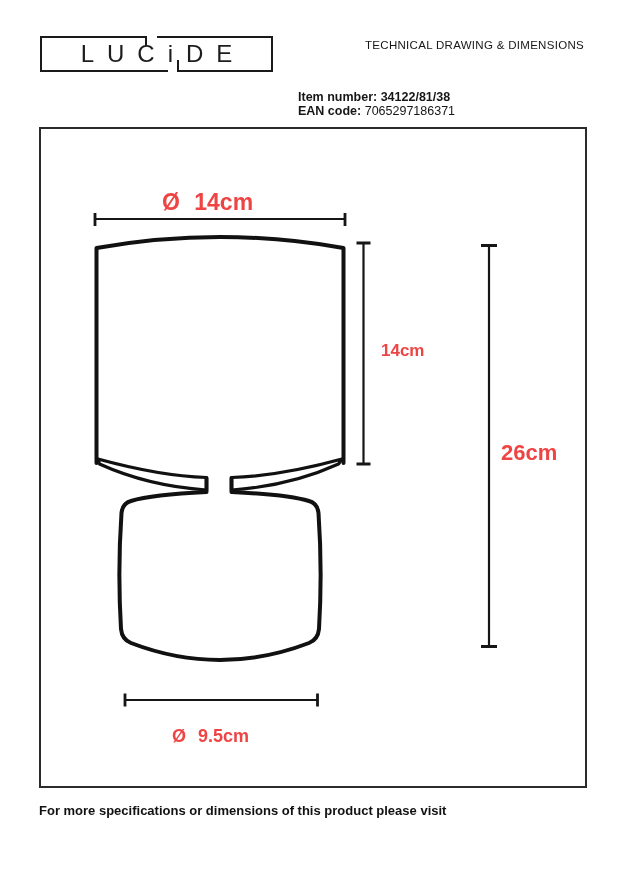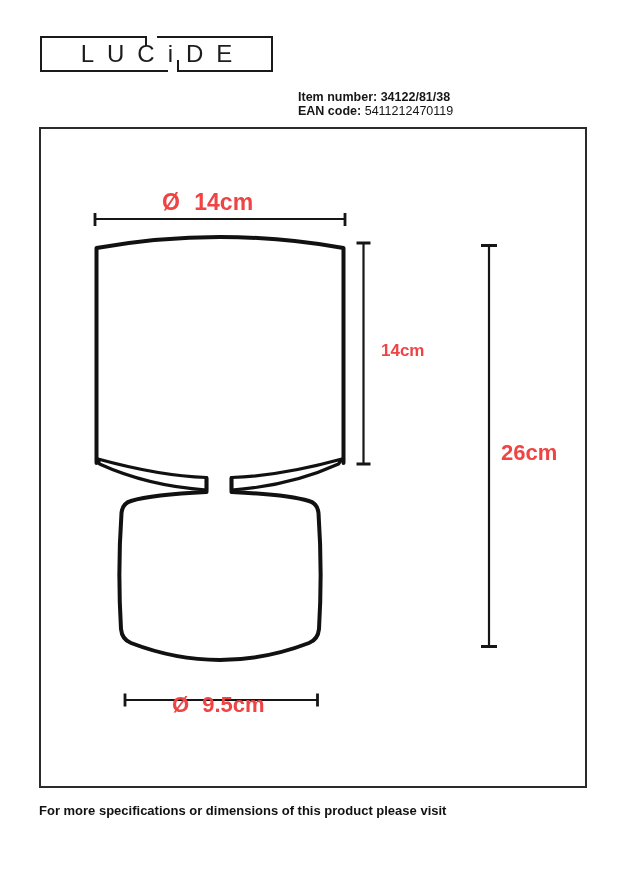--- a/index.html
+++ b/index.html
@@ -35,43 +35,44 @@
   
   .drawing-box{
     position:absolute;left:39px;top:127px;width:548px;height:661px;
     border:2px solid #2b2b2b;box-sizing:border-box;background:#fff;
   }
   .art{position:absolute;left:0;top:0;width:620px;height:877px;pointer-events:none;}
   .dim-label{position:absolute;font-weight:700;color:#ef4444;white-space:nowrap;}
   .dim-top{left:162px;top:189px;font-size:23px;word-spacing:8px;}
   .dim-shade{left:381px;top:341px;font-size:17px;}
   .dim-total{left:501px;top:440px;font-size:22px;}
-  .dim-base{left:172px;top:692px;font-size:22px;word-spacing:7px;}
+  .dim-base{left:172px;top:726px;font-size:18px;word-spacing:7px;}
   
   .footer-note{position:absolute;left:39px;top:803px;font-size:13px;font-weight:700;color:#111;}
   .footer-site{position:absolute;left:39px;top:818px;font-size:20.5px;font-weight:700;letter-spacing:0.5px;color:#111;}
 </style>
 </head>
 <body>
 
 <div class="page">
 
   <div class="logo-box">
     <span class="logo-text">LUCiDE</span>
     <span class="logo-notch-top"></span>
     <span class="logo-tick-top"></span>
     <span class="logo-notch-bottom"></span>
     <span class="logo-tick-bottom"></span>
   </div>
 
+  <div class="doc-title">TECHNICAL DRAWING &amp; DIMENSIONS</div>
 
 
   <div class="item-block">
     <div><span class="b">Item number:</span> <span class="b">34122/81/38</span></div>
-    <div><span class="b">EAN code:</span> <span>5411212470119</span></div>
+    <div><span class="b">EAN code:</span> <span>7065297186371</span></div>
   </div>
 
   <div class="drawing-box"></div>
 
   <svg class="art" viewBox="0 0 620 877" aria-hidden="true">
 
     <g stroke="#111111" fill="none" stroke-linecap="round" stroke-linejoin="round">
       <path stroke-width="4" d="M 96.5,463 L 96.5,248 Q 220,226 343.5,248 L 343.5,463"></path>
       <path stroke-width="3.2" d="M 98,459 Q 160,476 206.5,477.5 L 206.5,490 Q 148,486 99.5,464 Z"></path>
       <path stroke-width="3.2" d="M 342,459 Q 280,476 231.5,477.5 L 231.5,490 Q 290,486 338.5,464 Z"></path>

